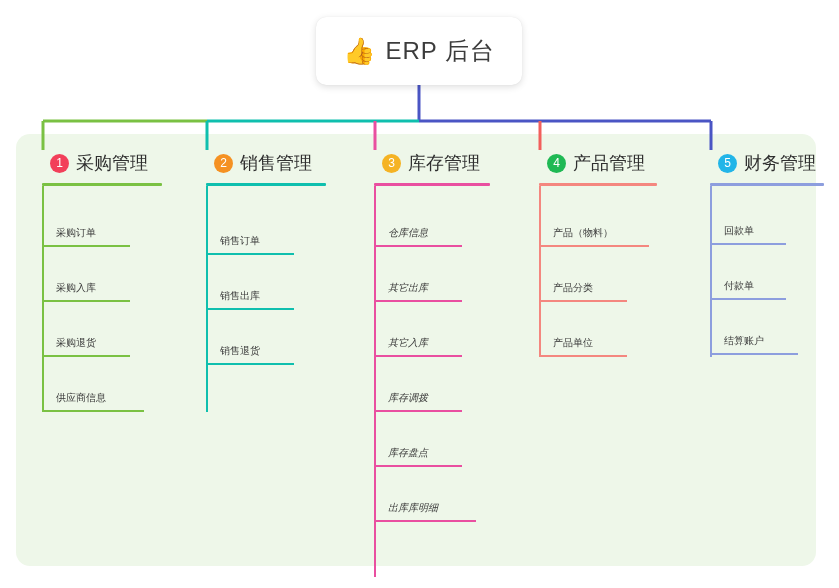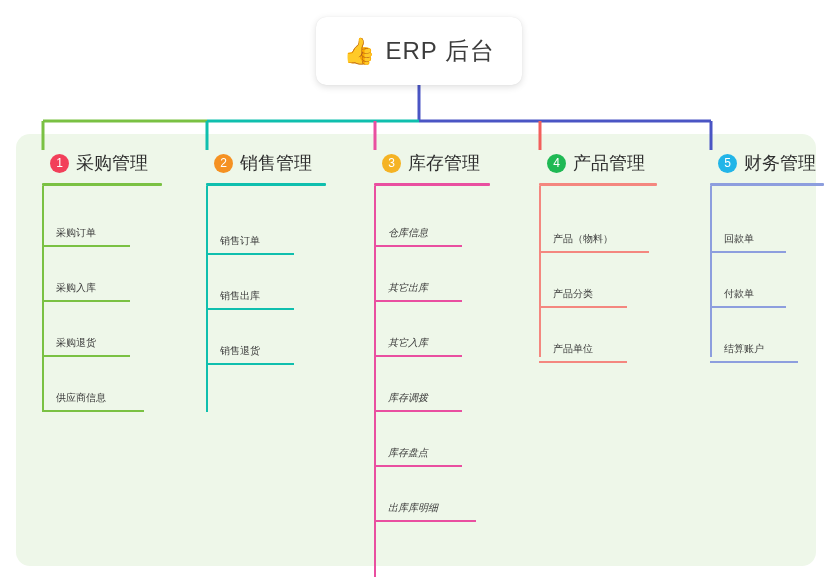--- a/index.html
+++ b/index.html
@@ -230,21 +230,21 @@
             <div class="leaf-rule" style="width: 102px; background: rgb(233, 79, 160);"></div>
           </div>
         </div>
       </div>
       <div class="column" style="left: 525px;">
         <div class="col-head">
           <span class="badge" style="background: rgb(31, 185, 84);">4</span>
           <span class="head-label">产品管理</span>
         </div>
         <div class="head-rule" style="width: 118px; background: rgb(244, 135, 127); margin-left: 14px;"></div>
-        <div style="position: relative; padding-top: 12px;">
+        <div style="position: relative; padding-top: 6px;">
           <div class="spine" style="background: rgb(244, 135, 127); height: 171px;"></div>
           <div class="leaf">
             <span class="leaf-label">产品（物料）</span>
             <div class="leaf-rule" style="width: 110px; background: rgb(244, 135, 127);"></div>
           </div>
           <div class="leaf">
             <span class="leaf-label">产品分类</span>
             <div class="leaf-rule" style="width: 88px; background: rgb(244, 135, 127);"></div>
           </div>
           <div class="leaf">
@@ -252,21 +252,21 @@
             <div class="leaf-rule" style="width: 88px; background: rgb(244, 135, 127);"></div>
           </div>
         </div>
       </div>
       <div class="column" style="left: 696px;">
         <div class="col-head">
           <span class="badge" style="background: rgb(34, 181, 232);">5</span>
           <span class="head-label">财务管理</span>
         </div>
         <div class="head-rule" style="width: 114px; background: rgb(141, 158, 222); margin-left: 14px;"></div>
-        <div style="position: relative; padding-top: 12px;">
+        <div style="position: relative; padding-top: 4px;">
           <div class="spine" style="background: rgb(141, 158, 222); height: 171px;"></div>
           <div class="leaf">
             <span class="leaf-label">回款单</span>
             <div class="leaf-rule" style="width: 76px; background: rgb(141, 158, 222);"></div>
           </div>
           <div class="leaf">
             <span class="leaf-label">付款单</span>
             <div class="leaf-rule" style="width: 76px; background: rgb(141, 158, 222);"></div>
           </div>
           <div class="leaf">

